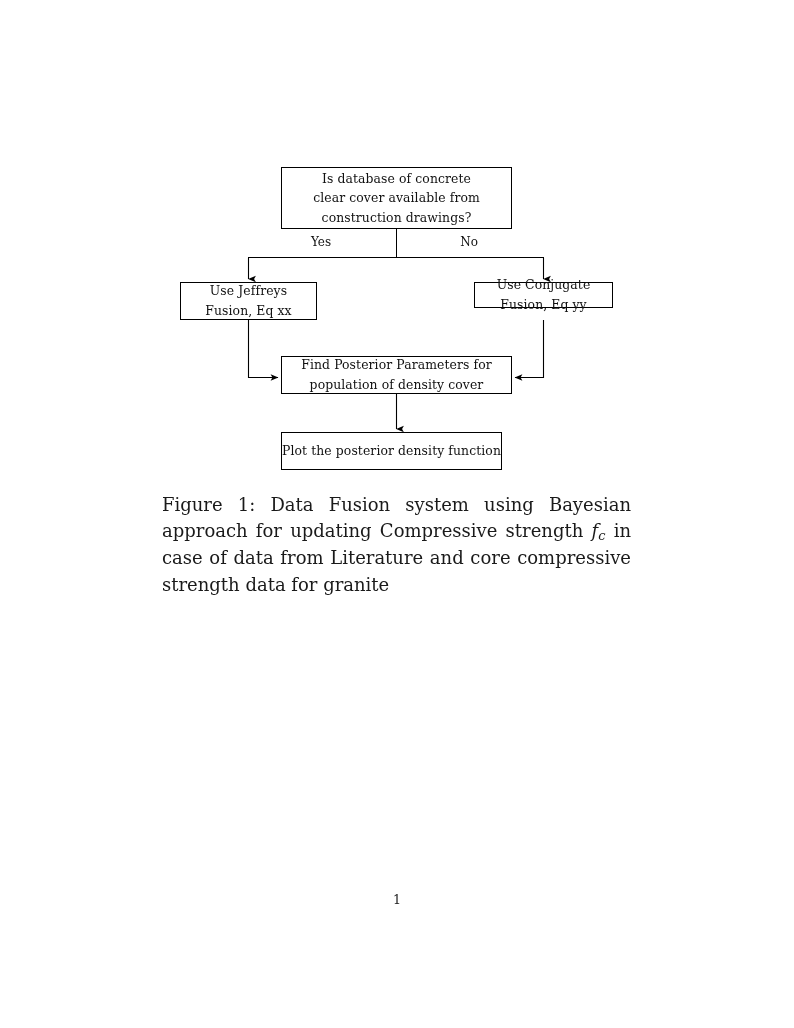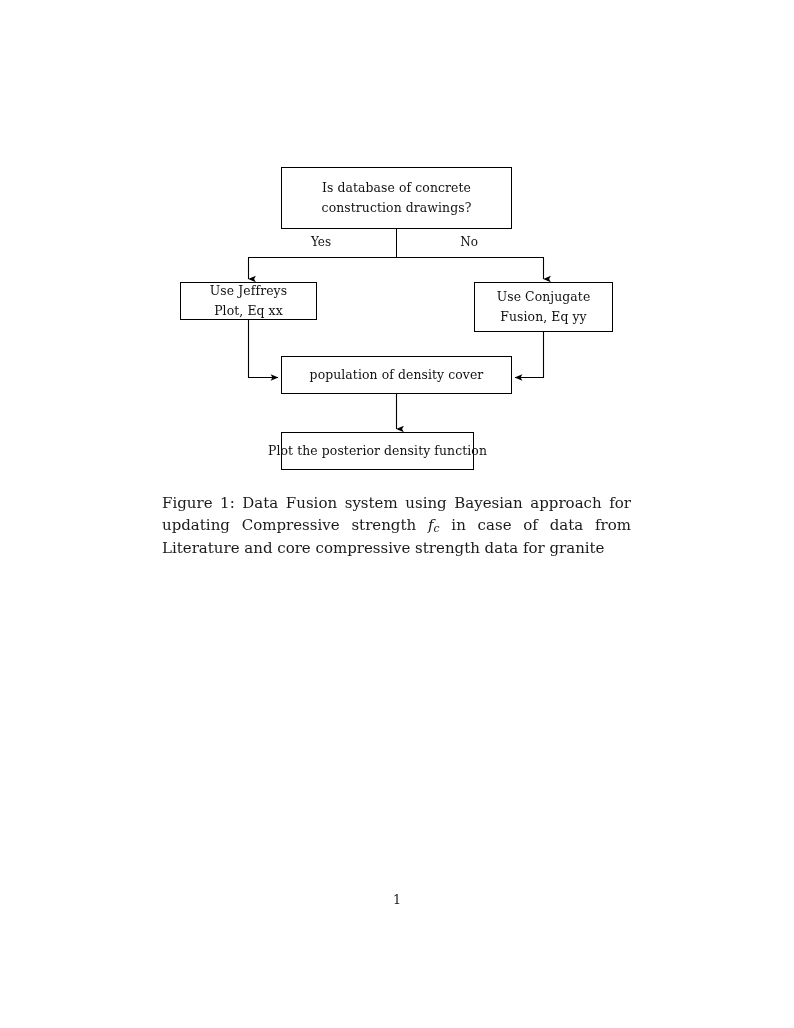--- a/index.html
+++ b/index.html
@@ -74,32 +74,32 @@
   #node-jeffreys {
     left: 180px;
     top: 282px;
     width: 137px;
     height: 38px;
   }
   #node-conjugate {
     left: 474px;
     top: 282px;
     width: 139px;
-    height: 50px;
+    height: 26px;
   }
   #node-posterior {
     left: 281px;
     top: 356px;
     width: 231px;
     height: 38px;
   }
   #node-plot {
     left: 281px;
     top: 432px;
-    width: 193px;
+    width: 221px;
     height: 38px;
   }
 
   .edge-label {
     position: absolute;
     font-family: "DejaVu Serif", "Liberation Serif", serif;
     font-size: 12px;
     color: #111111;
     white-space: nowrap;
     text-align: center;
@@ -115,21 +115,21 @@
     width: 56px;
   }
 
   
   .caption {
     position: absolute;
     left: 162px;
     top: 492px;
     width: 469px;
     font-family: "DejaVu Serif", "Liberation Serif", serif;
-    font-size: 15px;
+    font-size: 18px;
     line-height: 1.47;
     color: #1a1a1a;
     text-align: justify;
     text-justify: inter-word;
   }
   .caption .lbl { }
   .math-f {
     font-style: italic;
     font-family: "DejaVu Serif", "Liberation Serif", serif;
   }
@@ -184,37 +184,39 @@
 
       <path d="M248.5,320 L248.5,377.5 L278,377.5" stroke="#000000" stroke-width="1.1" fill="none" marker-end="url(#arrowRight)"></path>
 
       <path d="M543.5,320 L543.5,377.5 L515,377.5" stroke="#000000" stroke-width="1.1" fill="none" marker-end="url(#arrowLeft)"></path>
 
       <path d="M396.5,394 L396.5,429" stroke="#000000" stroke-width="1.1" fill="none" marker-end="url(#arrowDown)"></path>
     </svg>
 
     <div class="node" id="node-decision">
       <span class="ln">Is database of concrete</span>
+      <span class="ln">clear cover available from</span>
       <span class="ln">construction drawings?</span>
     </div>
 
     <div class="edge-label" id="label-yes">Yes</div>
     <div class="edge-label" id="label-no">No</div>
 
     <div class="node" id="node-jeffreys">
       <span class="ln">Use Jeffreys</span>
-      <span class="ln">Plot, Eq xx</span>
+      <span class="ln">Fusion, Eq xx</span>
     </div>
 
     <div class="node" id="node-conjugate">
       <span class="ln">Use Conjugate</span>
       <span class="ln">Fusion, Eq yy</span>
     </div>
 
     <div class="node" id="node-posterior">
+      <span class="ln">Find Posterior Parameters for</span>
       <span class="ln">population of density cover</span>
     </div>
 
     <div class="node" id="node-plot">
       <span class="ln">Plot the posterior density function</span>
     </div>
 
   </div>
 
   <div class="caption"><span class="lbl">Figure 1:</span><span> Data Fusion system using Bayesian approach for updating Compressive strength </span><span class="math-f"><span>f</span><sub>c</sub></span><span> in case of data from Literature and core compressive strength data for granite</span></div>

